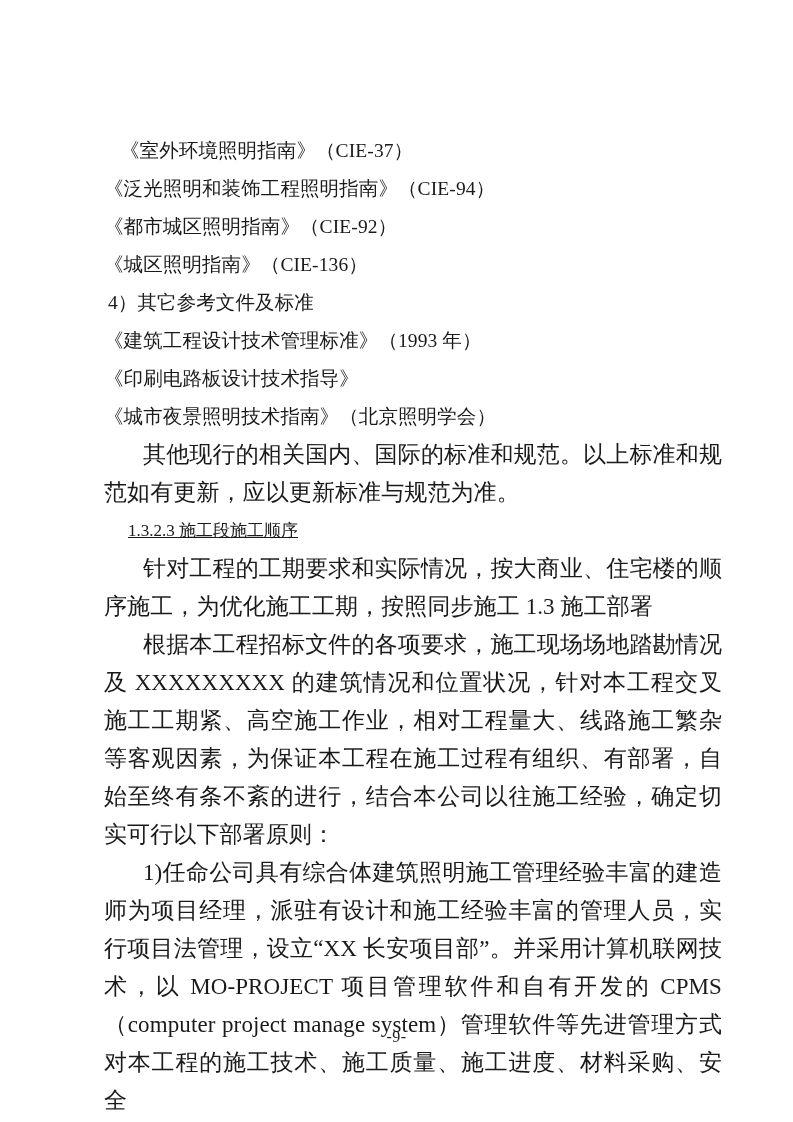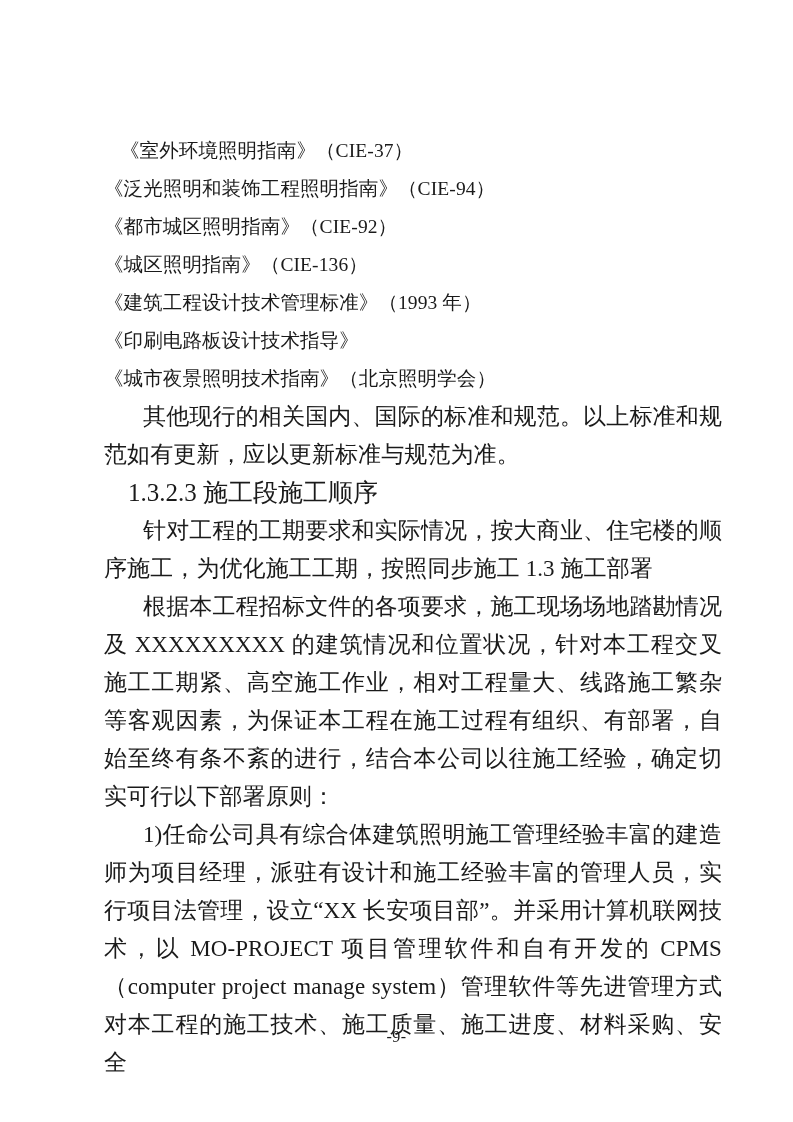--- a/index.html
+++ b/index.html
@@ -46,27 +46,28 @@
     font-size: 23px;
     line-height: 38px;
     text-align: justify;
     text-justify: inter-ideograph;
     text-indent: 39px;
     margin: 0;
     letter-spacing: 0.1px;
   }
   
   .heading {
-    font-size: 25px;
+    font-size: 17px;
     line-height: 38px;
     height: 38px;
     margin: 0;
     font-weight: normal;
     text-indent: 24px;
     white-space: nowrap;
+    text-decoration: underline;
   }
   .footer {
     position: absolute;
     left: 0;
     right: 0;
     top: 1028px;
     text-align: center;
     font-size: 16px;
     font-family: "Liberation Serif", "DejaVu Serif", serif;
     color: #1a1a1a;
@@ -81,20 +82,21 @@
   <div class="body-area">
 
     <div class="ref-line first-indent">《室外环境照明指南》（CIE-37）</div>
 
     <div class="ref-line list-indent">《泛光照明和装饰工程照明指南》（CIE-94）</div>
 
     <div class="ref-line list-indent">《都市城区照明指南》（CIE-92）</div>
 
     <div class="ref-line list-indent">《城区照明指南》（CIE-136）</div>
 
+    <div class="ref-line num-indent">4）其它参考文件及标准</div>
 
 
     <div class="ref-line list-indent">《建筑工程设计技术管理标准》（1993 年）</div>
 
     <div class="ref-line list-indent">《印刷电路板设计技术指导》</div>
 
     <div class="ref-line list-indent">《城市夜景照明技术指南》（北京照明学会）</div>
 
     <p class="para">其他现行的相关国内、国际的标准和规范。以上标准和规范如有更新，应以更新标准与规范为准。</p>
 

